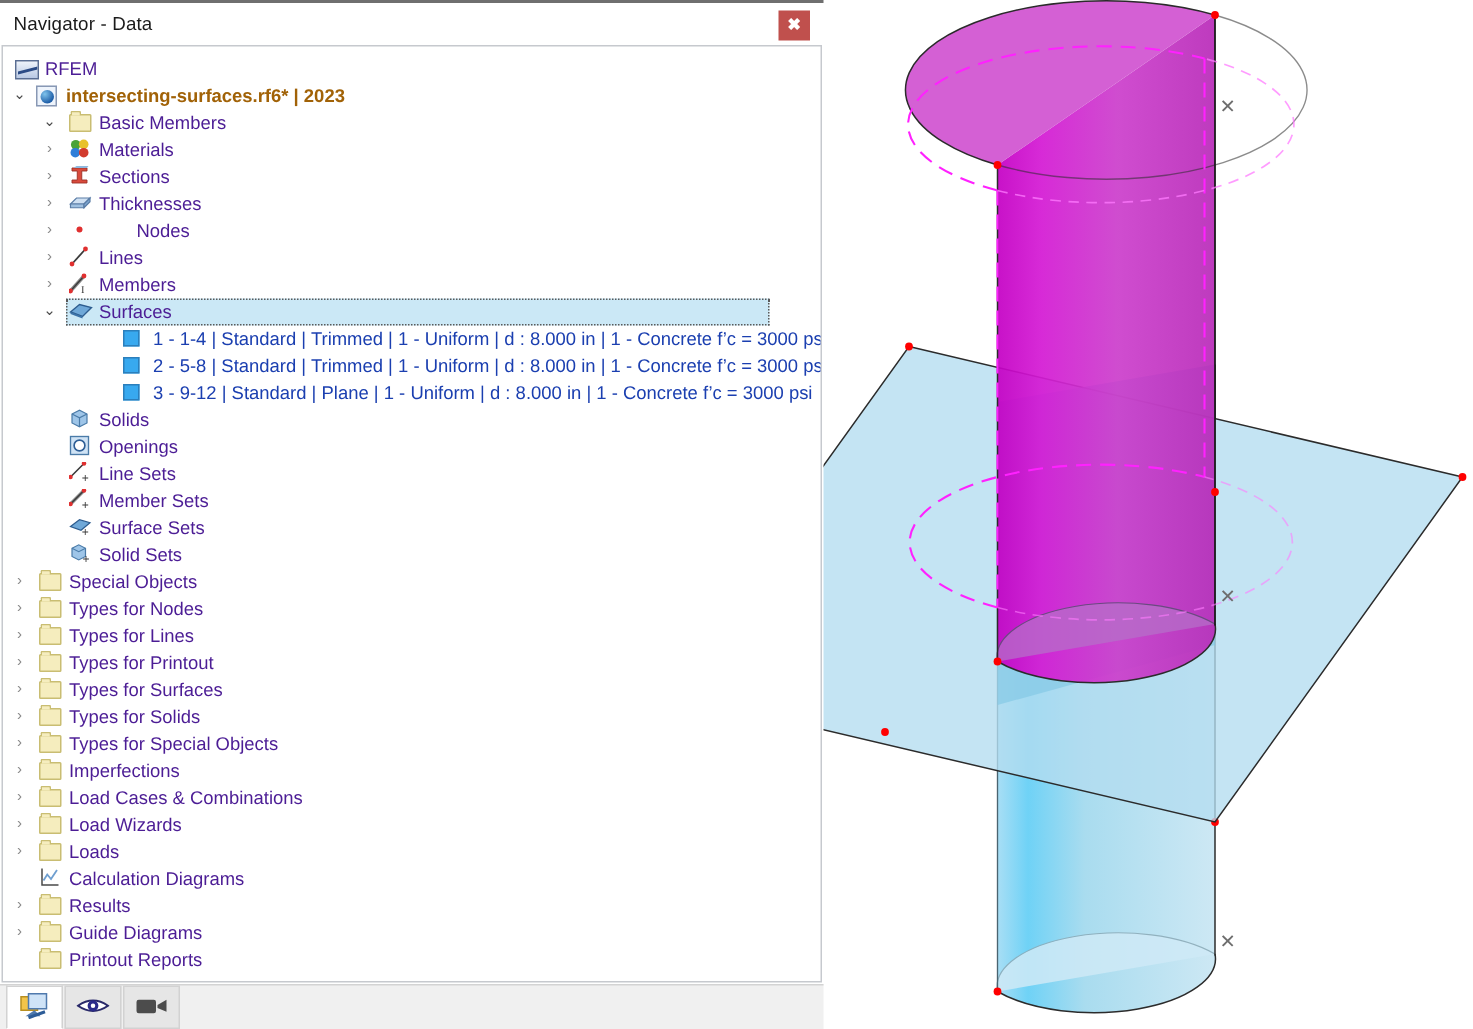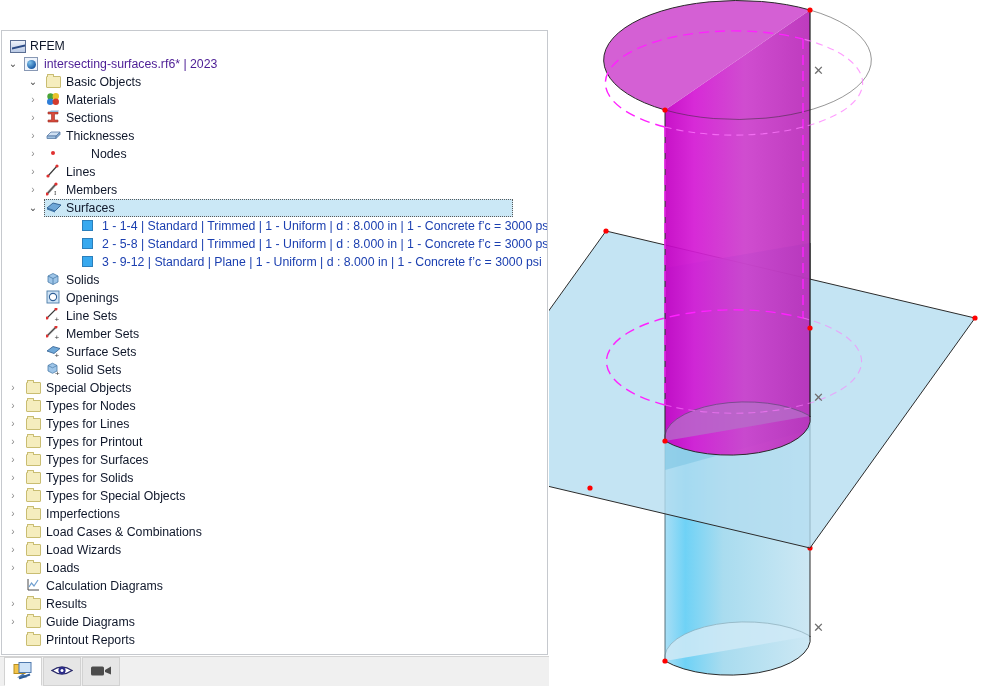--- a/index.html
+++ b/index.html
@@ -55,23 +55,23 @@
   .ico{position:absolute;top:1px;width:16px;height:16px;}
   .lbl{position:absolute;top:0;font-size:12.3px;line-height:18px;}
 
   
   .row.selected .selbg{
     position:absolute;left:42px;right:34px;top:0;height:18px;
     background:#cbe8f6;border:1px dotted #5a5a5a;box-sizing:border-box;
   }
 
   
-  .t-black{color:#0f172a;}
+  .t-black{color:#4c1d95;}
   .t-blue{color:#1b3fb0;}
-  .t-bold{font-weight:normal;color:#4c1d95;}
+  .t-bold{font-weight:bold;color:#a16207;}
 
   
   .ic-folder{
     width:15px;height:12px;top:3px;background:#f5edbe;
     border:1px solid #c9bd72;border-radius:1px;box-sizing:border-box;
   }
   .ic-folder::before{
     content:"";position:absolute;left:0;top:-3px;width:7px;height:3px;
     background:#f5edbe;border:1px solid #c9bd72;border-bottom:none;
     border-radius:1px 1px 0 0;box-sizing:border-box;
@@ -197,39 +197,43 @@
     </g>
   </svg>
 
   <div style="position:absolute;left:813px;top:64px;color:#6e6e6e;font-size:13px;line-height:13px;">✕</div>
   <div style="position:absolute;left:813px;top:391px;color:#6e6e6e;font-size:13px;line-height:13px;">✕</div>
   <div style="position:absolute;left:813px;top:621px;color:#6e6e6e;font-size:13px;line-height:13px;">✕</div>
 </div>
 
 <div id="navigator">
 
+  <div id="nav-titlebar">
+    <div id="nav-title">Navigator - Data</div>
+    <button id="nav-close">✖</button>
+  </div>
 
   <div id="tree-frame">
     <div id="tree">
 
       <div class="row" style="top:0;margin-top:6px;">
         <span class="ico ic-rfem" style="left:8px;"></span>
         <span class="lbl t-black" style="left:28px;">RFEM</span>
       </div>
 
       <div class="row">
         <span class="twisty open" style="left:4px;">⌄</span>
         <span class="ico ic-doc" style="left:22px;"></span>
         <span class="lbl t-bold" style="left:42px;">intersecting-surfaces.rf6* | 2023</span>
       </div>
 
       <div class="row">
         <span class="twisty open" style="left:24px;">⌄</span>
         <span class="ico ic-folder" style="left:44px;"></span>
-        <span class="lbl t-black" style="left:64px;">Basic Objects</span>
+        <span class="lbl t-black" style="left:64px;">Basic Members</span>
       </div>
 
       <div id="group1">
           <div class="row">
             <span class="twisty" style="left: 24px;">›</span>
             <span class="ico" style="left: 44px;"><svg width="14" height="14" viewBox="0 0 14 14">
                 <circle cx="4.5" cy="4.5" r="3.2" fill="#4aa336"></circle>
                 <circle cx="9.8" cy="4.2" r="3.2" fill="#e8c22a"></circle>
                 <circle cx="4.2" cy="9.8" r="3.2" fill="#2f7ed8"></circle>
                 <circle cx="9.8" cy="9.8" r="3.2" fill="#d23b2e"></circle>

